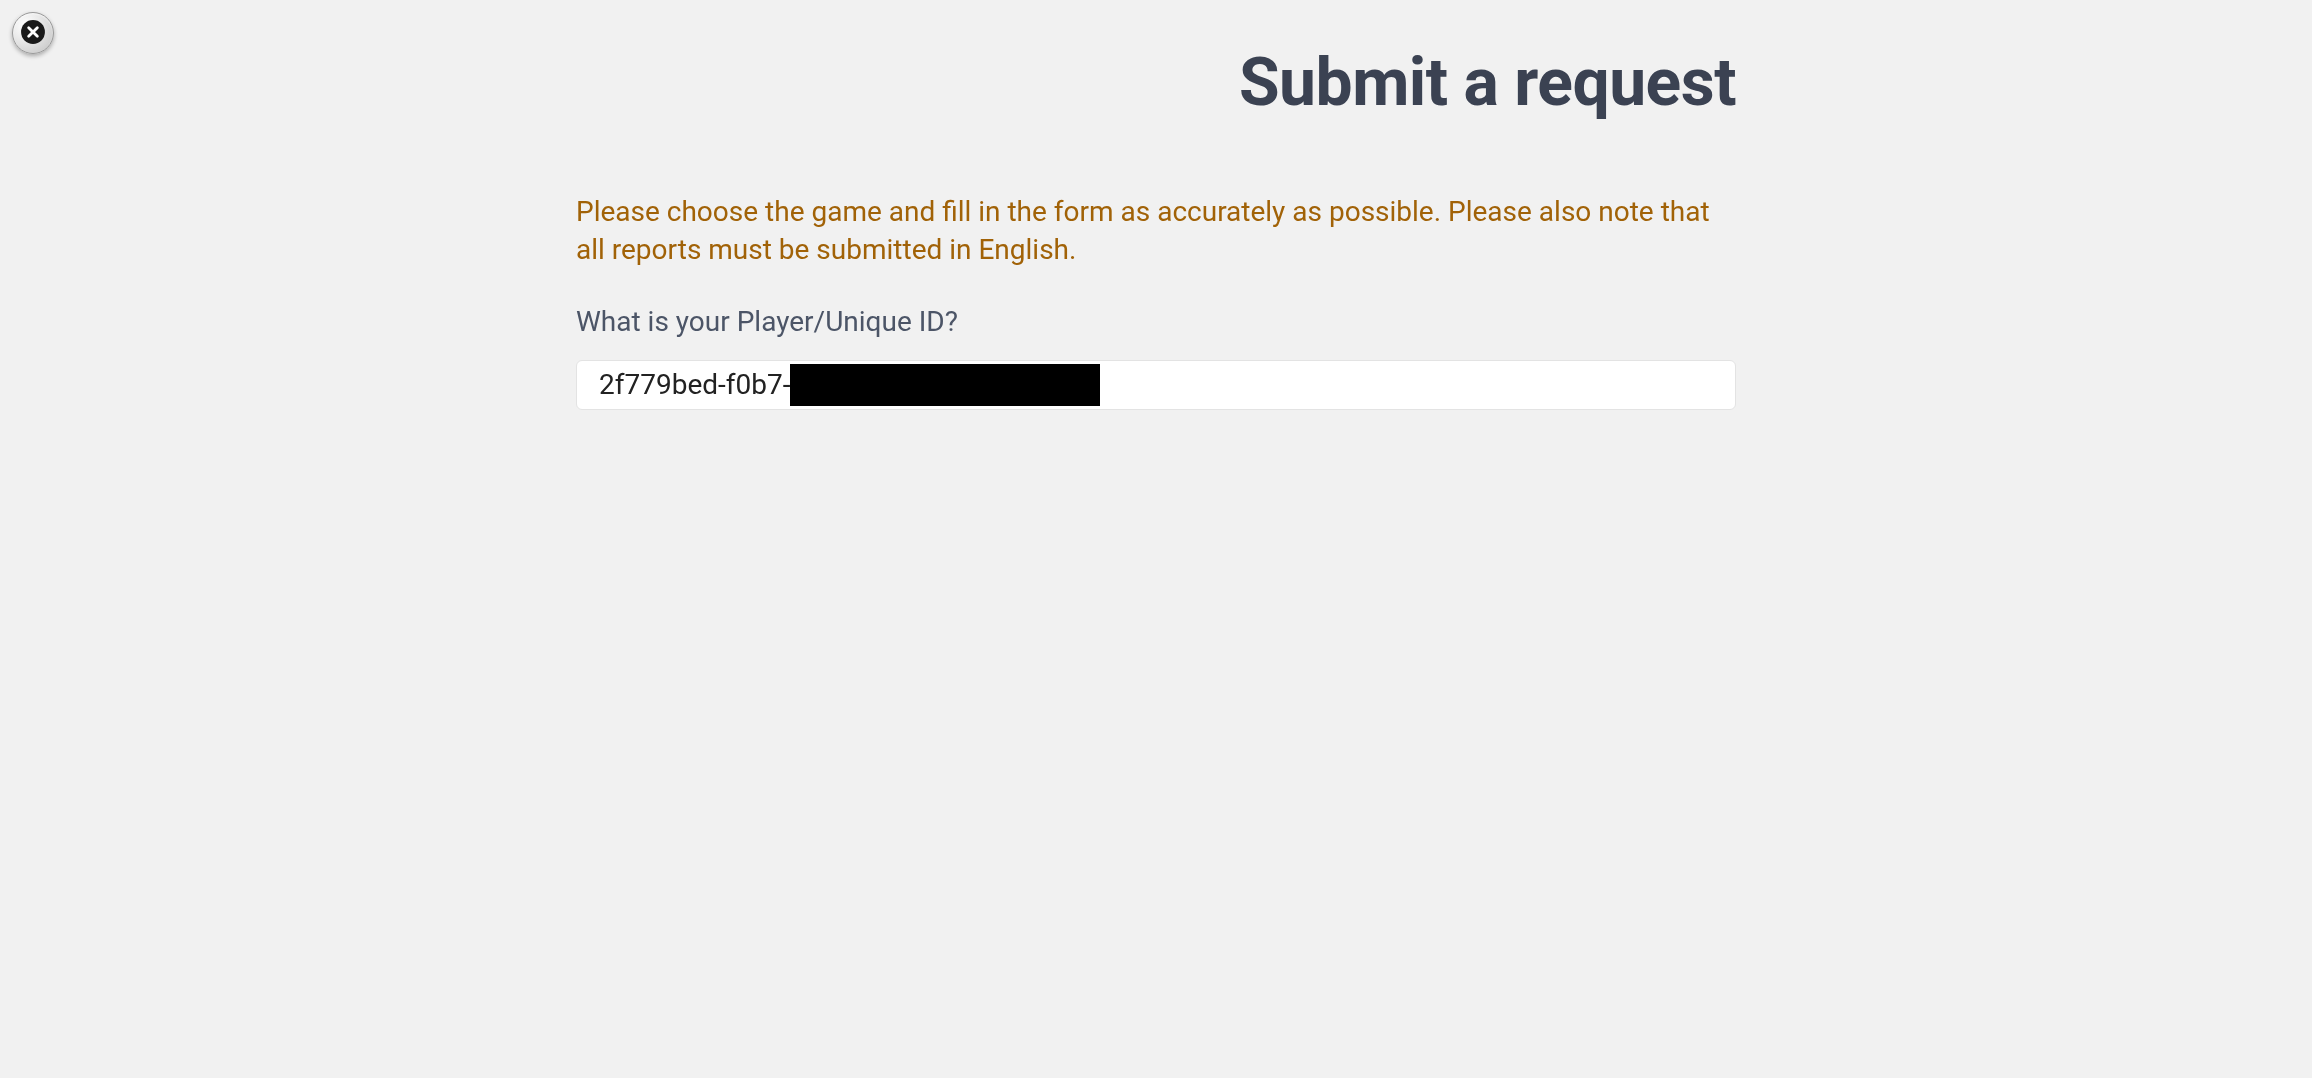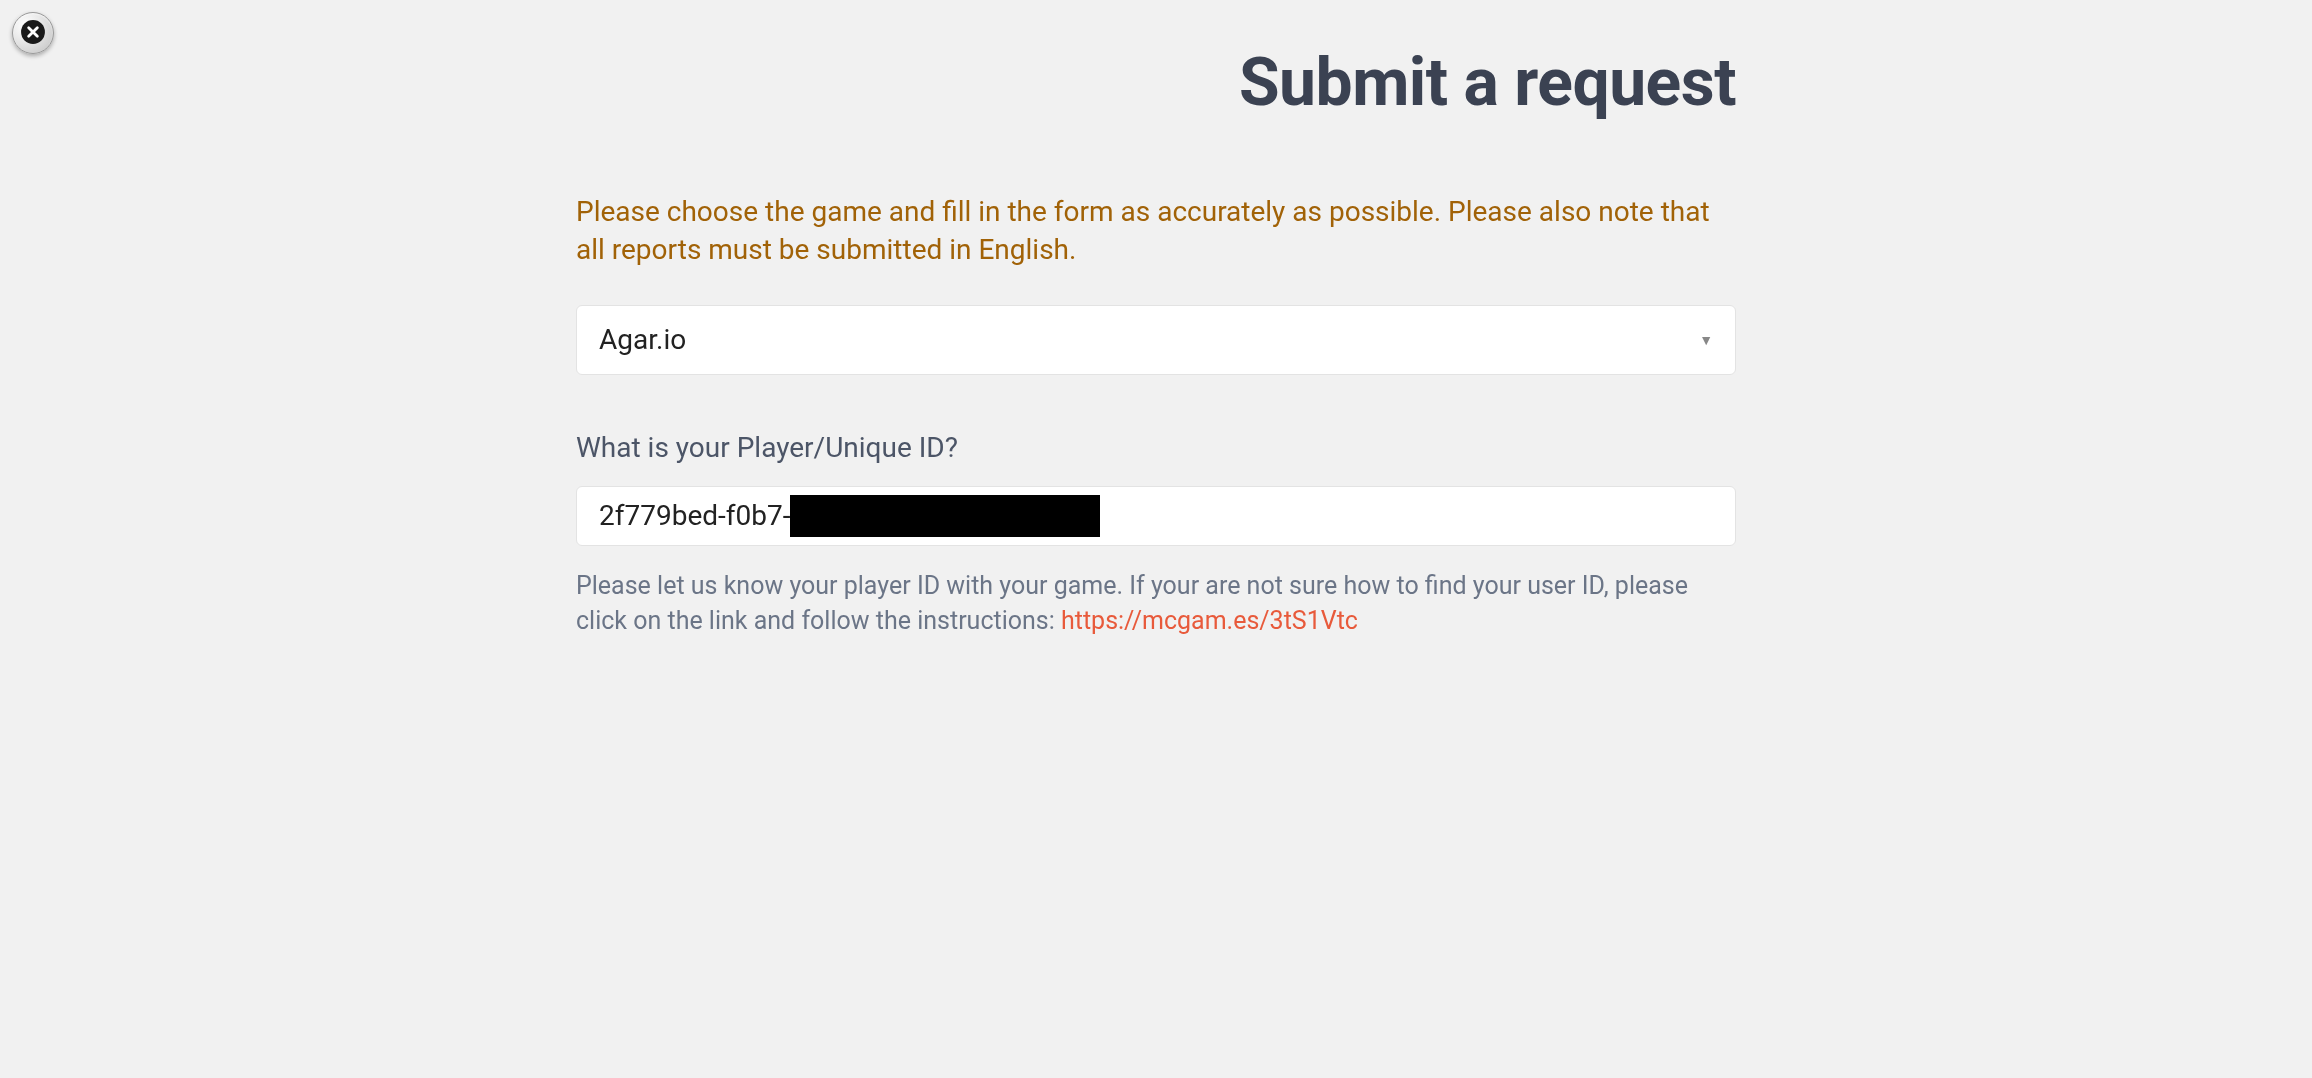--- a/index.html
+++ b/index.html
@@ -85,21 +85,21 @@
       border-radius: 6px;
       font-size: 28px;
       padding: 0 22px;
       color: #222;
       outline: none;
       font-family: inherit;
     }
     .id-input-wrap {
       position: relative;
       width: 100%;
-      height: 60px;
+      height: 50px;
       background: #fff;
       border: 1px solid #e3e3e3;
       border-radius: 6px;
       display: flex;
       align-items: center;
       padding: 0 22px;
       overflow: hidden;
     }
     .id-visible {
       font-size: 28px;
@@ -134,31 +134,22 @@
         <path d="M8 8 L16 16 M16 8 L8 16" stroke="#fff" stroke-width="2.6" stroke-linecap="round"></path>
       </svg>
   </span>
 </button>
 
 <div class="container">
   <h1>Submit a request</h1>
 
   <p class="instructions">Please choose the game and fill in the form as accurately as possible. Please also note that all reports must be submitted in English.</p>
 
-  <div class="field">
-    <div class="select-wrap">
-      <span class="select-value">Agar.io</span>
-      <span class="select-caret">▼</span>
-    </div>
-  </div>
 
 
   <div class="field">
     <label class="label">What is your Player/Unique ID?</label>
     <div class="id-input-wrap">
       <span class="id-visible">2f779bed-f0b7-</span>
         <span class="redact"></span>
     </div>
-    <p class="helper">
-      <span>Please let us know your player ID with your game. If your are not sure how to find your user ID, please click on the link and follow the instructions: </span><a href="#">https://mcgam.es/3tS1Vtc</a>
-    </p>
   </div>
 </div>
 
 </body></html>

